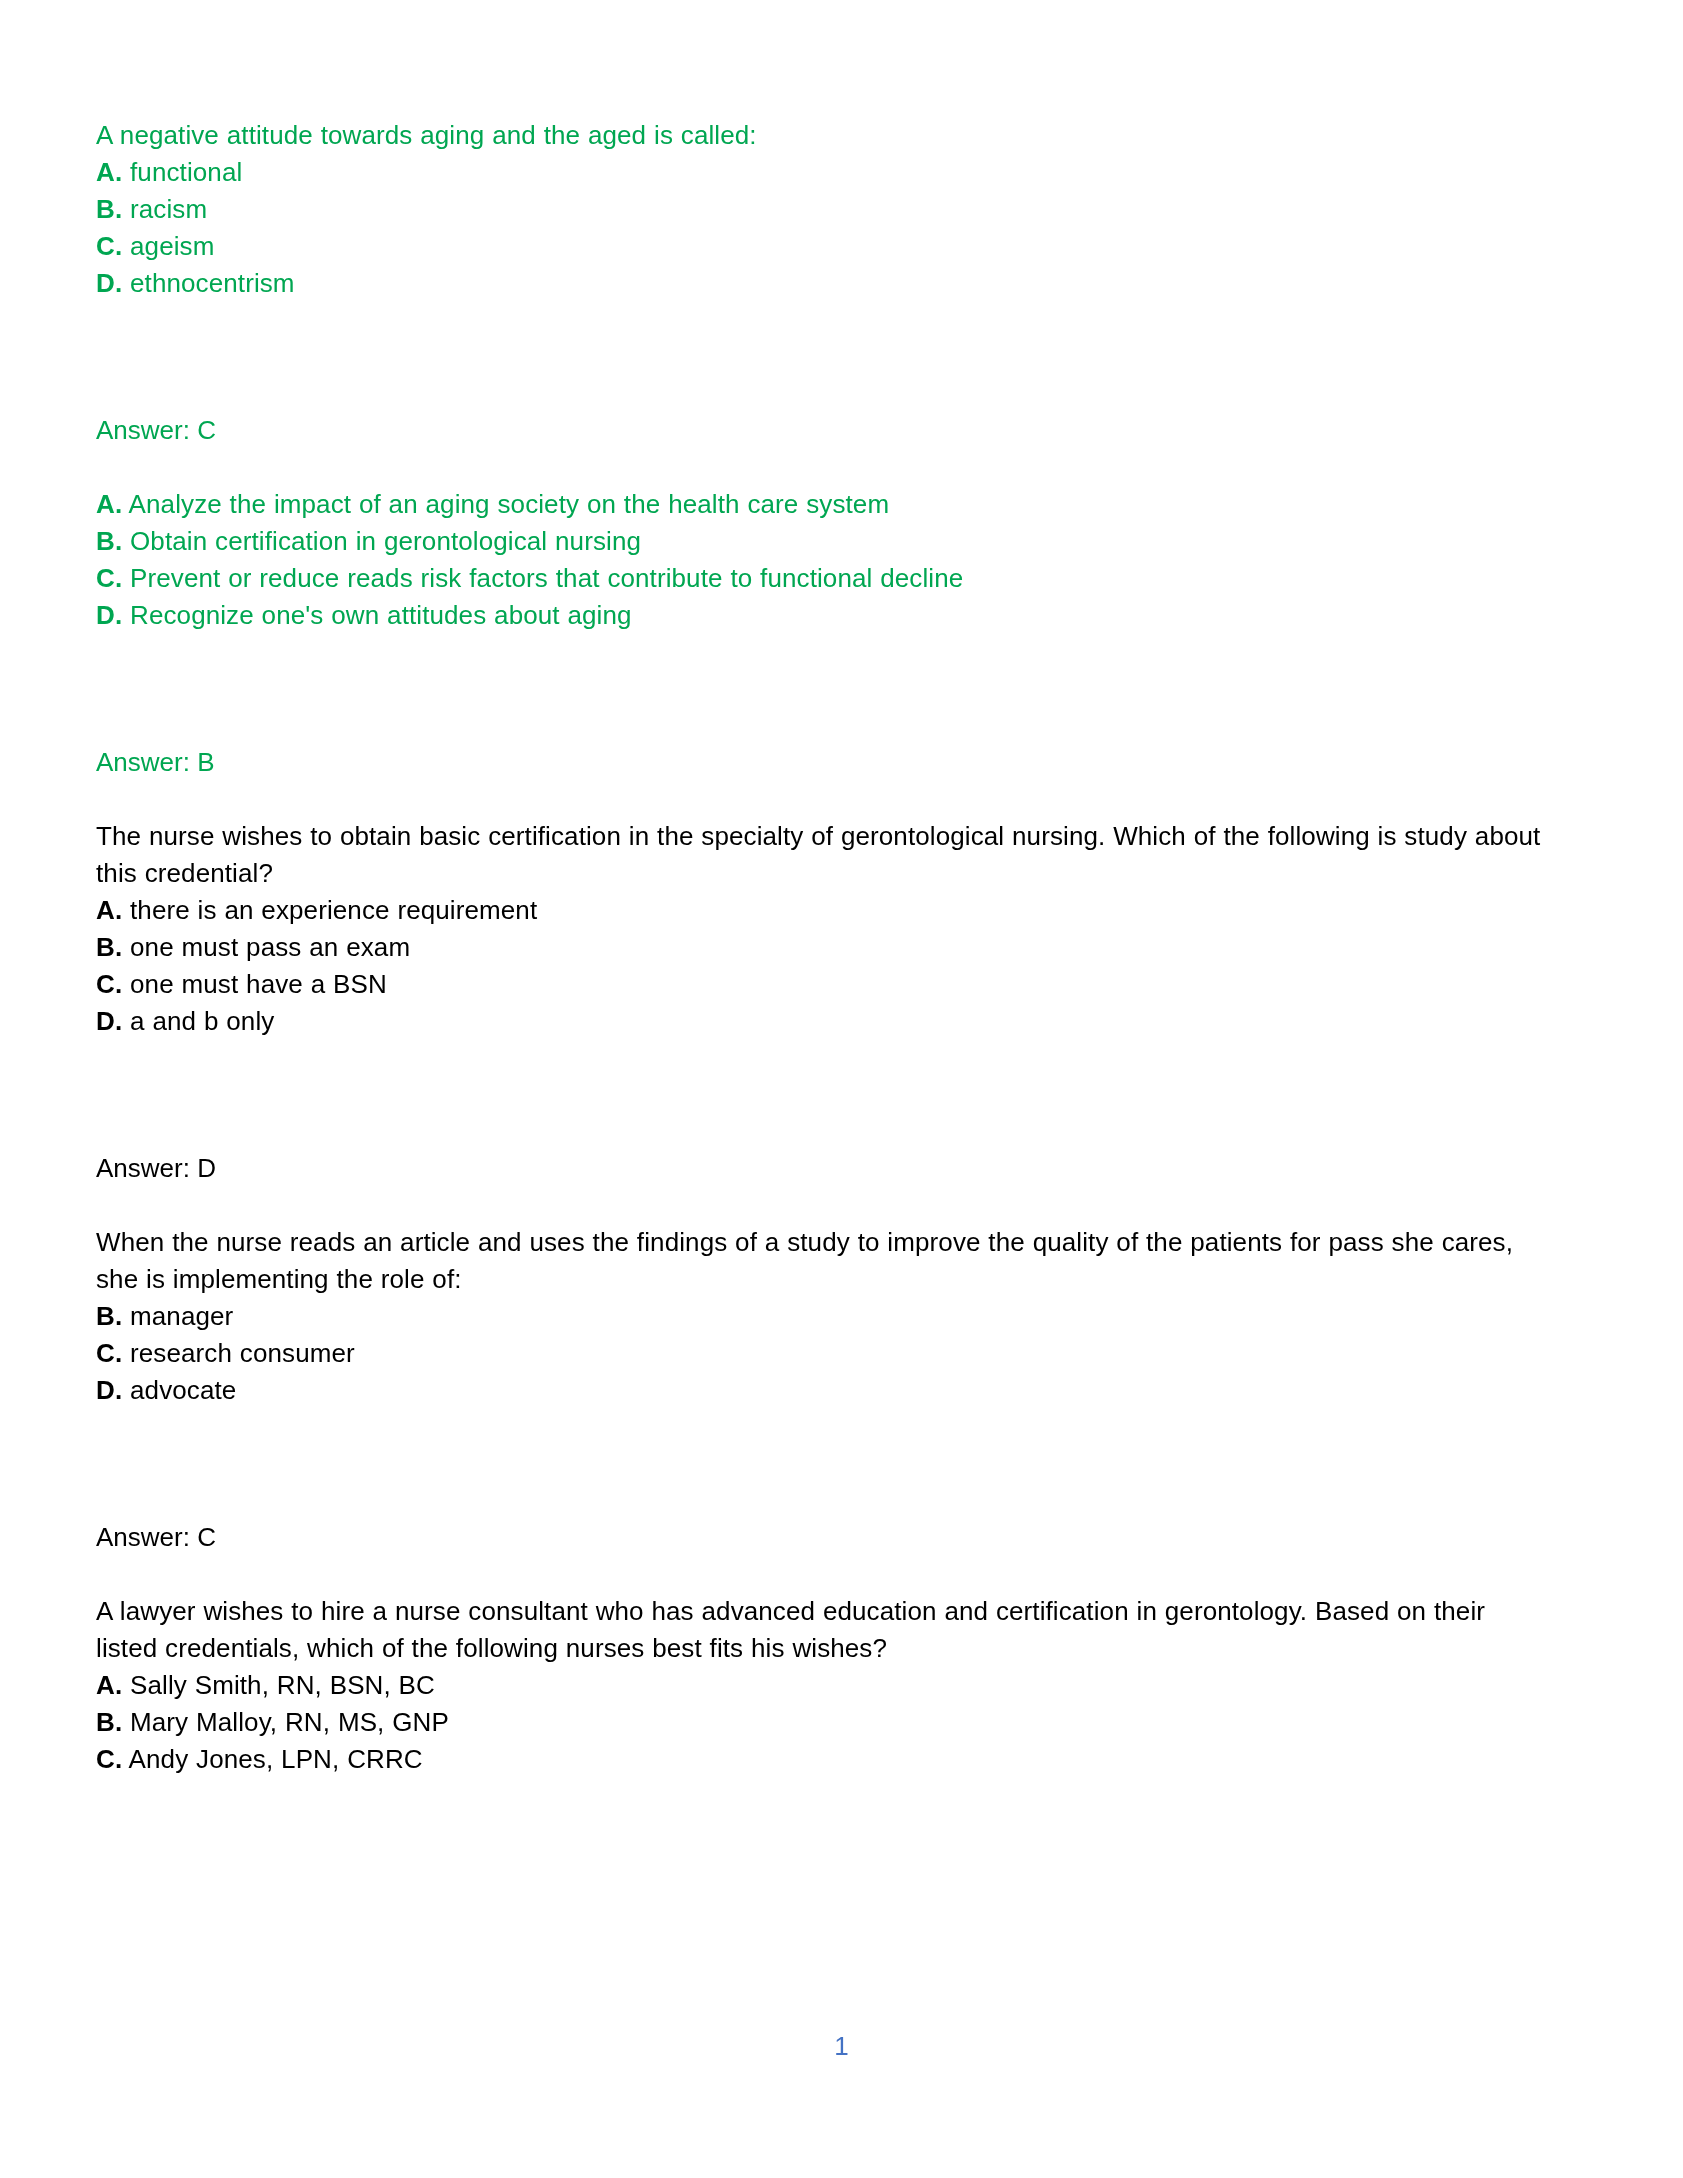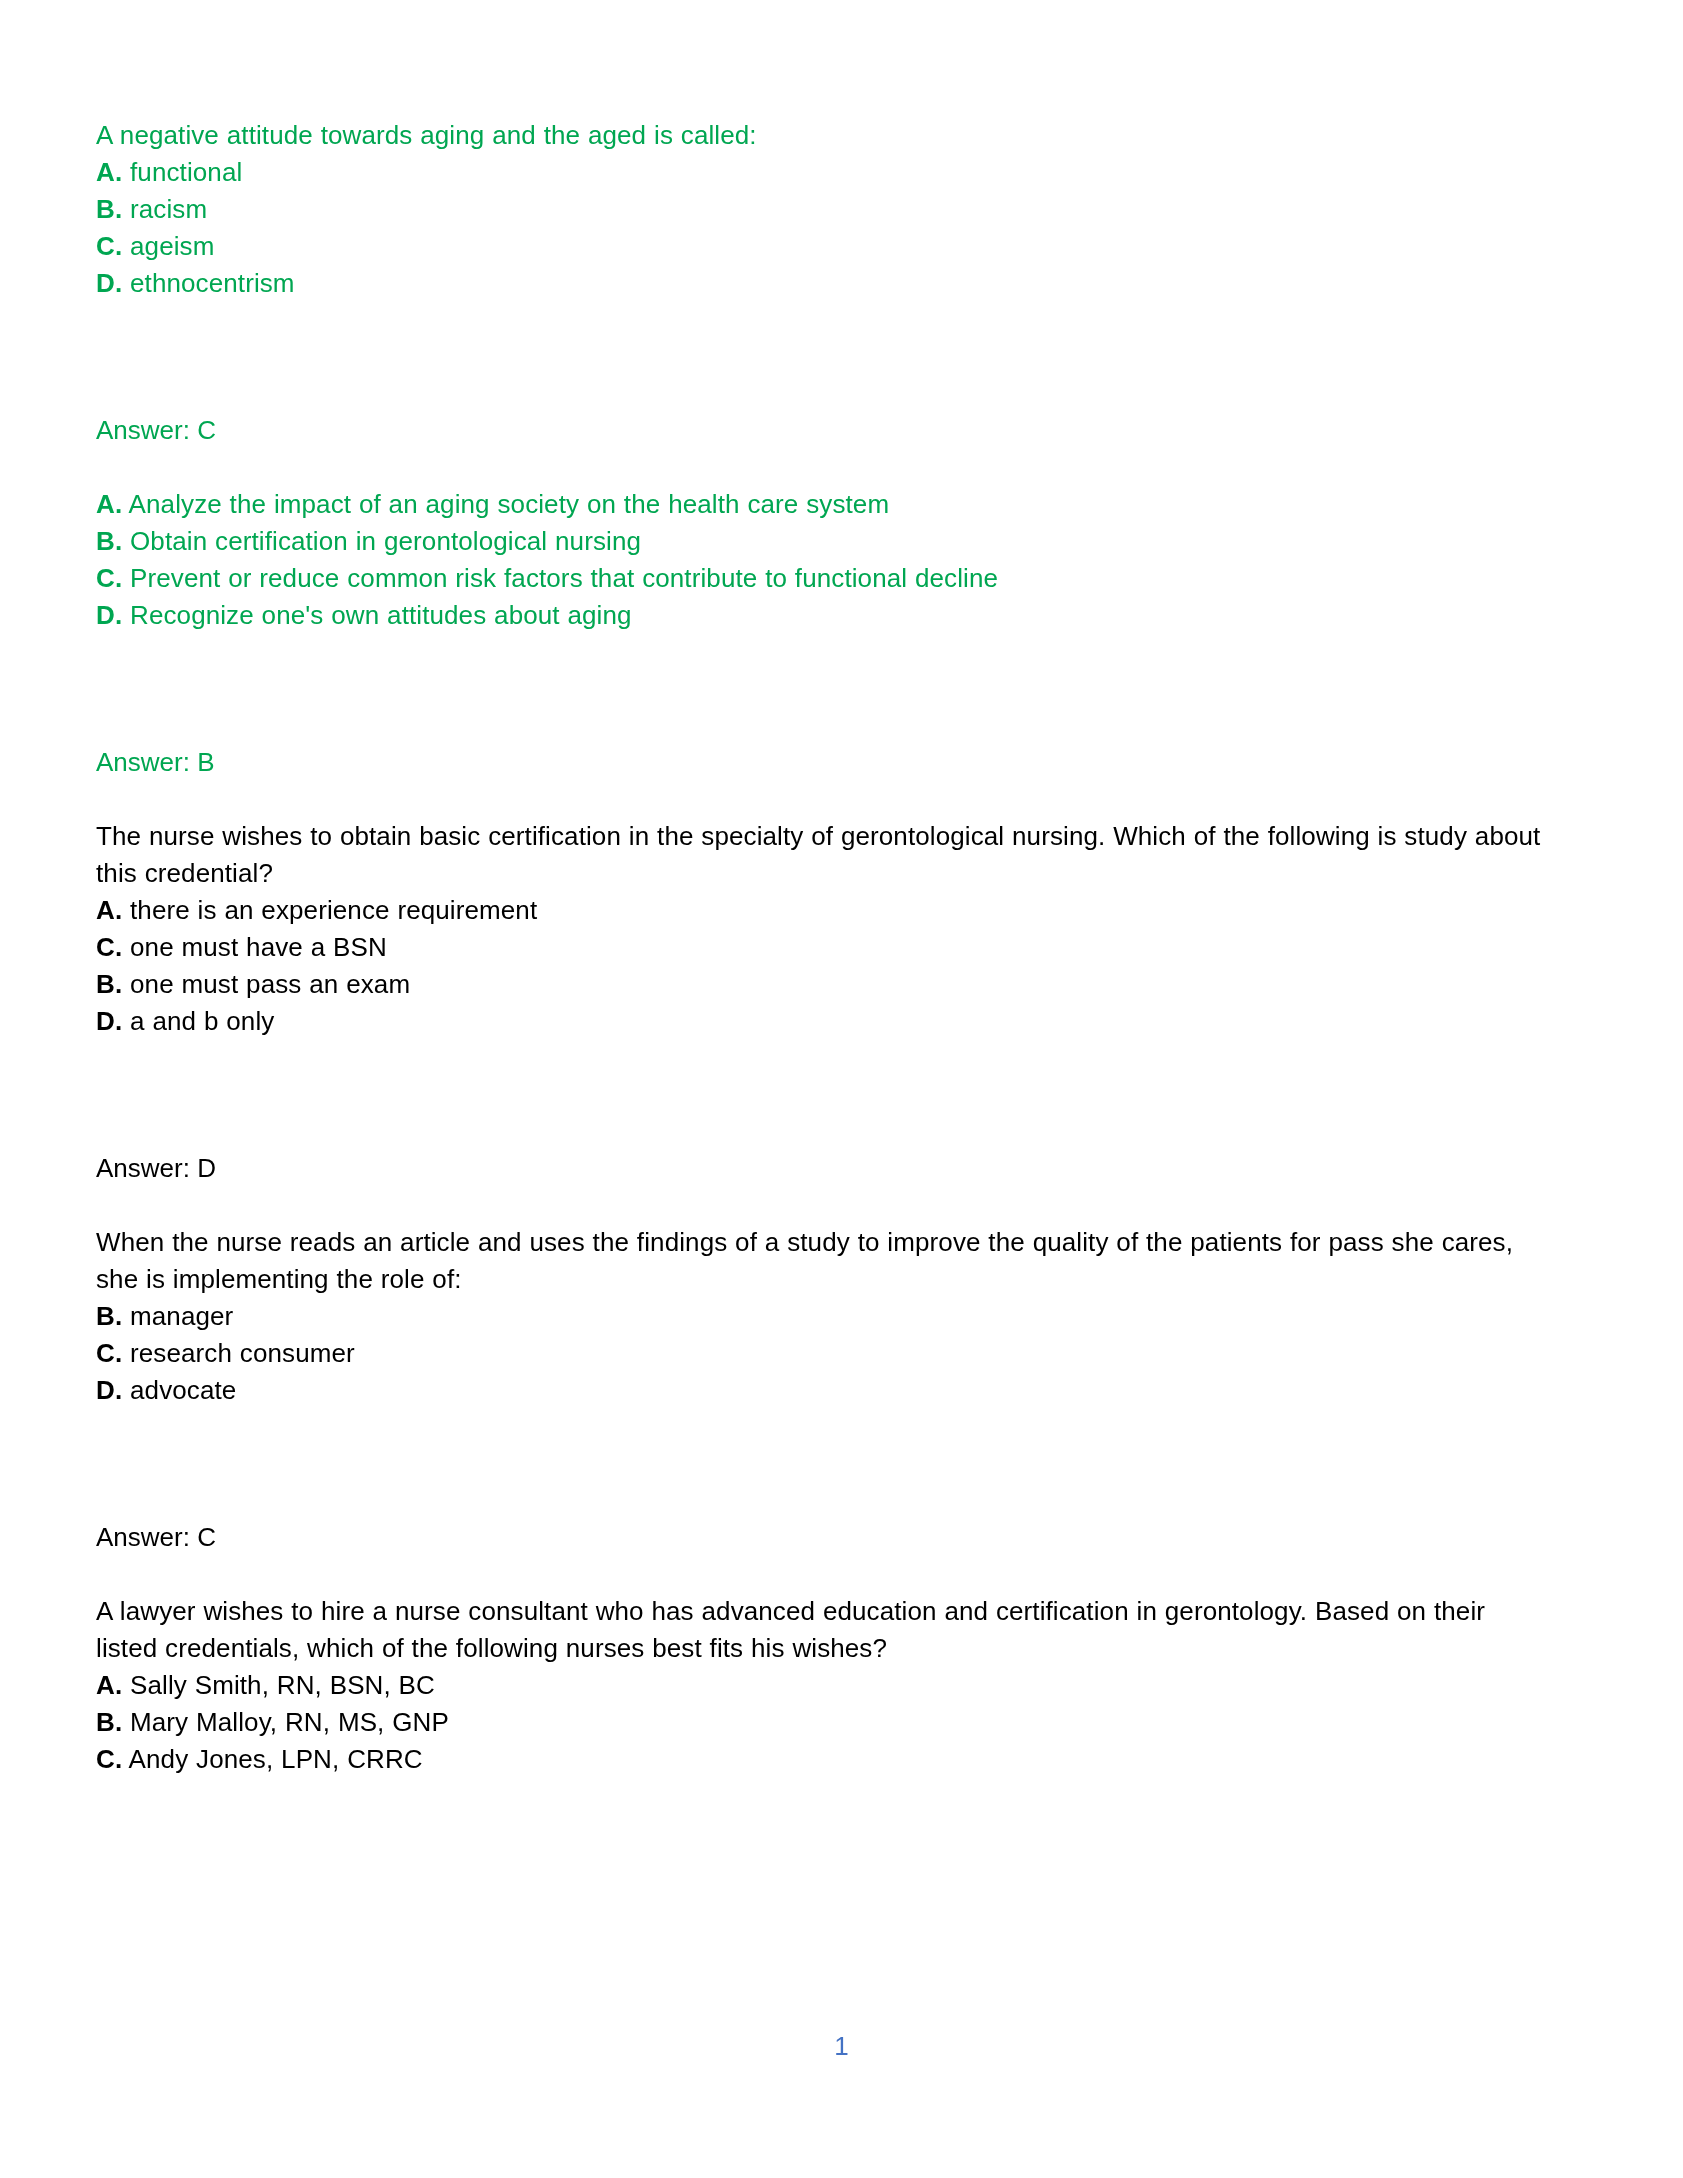--- a/index.html
+++ b/index.html
@@ -88,35 +88,35 @@
 
     <div class="gap-lg"></div>
 
     <div class="answer-line green">Answer: C</div>
 
     <div class="gap-sm"></div>
 
     <div class="qblock green">
       <div class="line opt"><span class="letter">A.</span> <span>Analyze the impact of an aging society on the health care system</span></div>
       <div class="line opt"><span class="letter">B.</span> <span>Obtain certification in gerontological nursing</span></div>
-      <div class="line opt"><span class="letter">C.</span> <span>Prevent or reduce common risk factors that contribute to functional decline</span></div>
+      <div class="line opt"><span class="letter">C.</span> <span>Prevent or reduce reads risk factors that contribute to functional decline</span></div>
       <div class="line opt"><span class="letter">D.</span> <span>Recognize one's own attitudes about aging</span></div>
     </div>
 
     <div class="gap-lg"></div>
 
     <div class="answer-line green">Answer: B</div>
 
     <div class="gap-sm"></div>
 
     <div class="qblock">
       <div class="line stem">The nurse wishes to obtain basic certification in the specialty of gerontological nursing. Which of the following is study about this credential?</div>
       <div class="line opt"><span class="letter">A.</span> <span>there is an experience requirement</span></div>
+      <div class="line opt"><span class="letter">B.</span> <span>one must pass an exam</span></div>
       <div class="line opt"><span class="letter">C.</span> <span>one must have a BSN</span></div>
-      <div class="line opt"><span class="letter">B.</span> <span>one must pass an exam</span></div>
       <div class="line opt"><span class="letter">D.</span> <span>a and b only</span></div>
     </div>
 
     <div class="gap-lg"></div>
 
     <div class="answer-line">Answer: D</div>
 
     <div class="gap-sm"></div>
 
     <div class="qblock">

